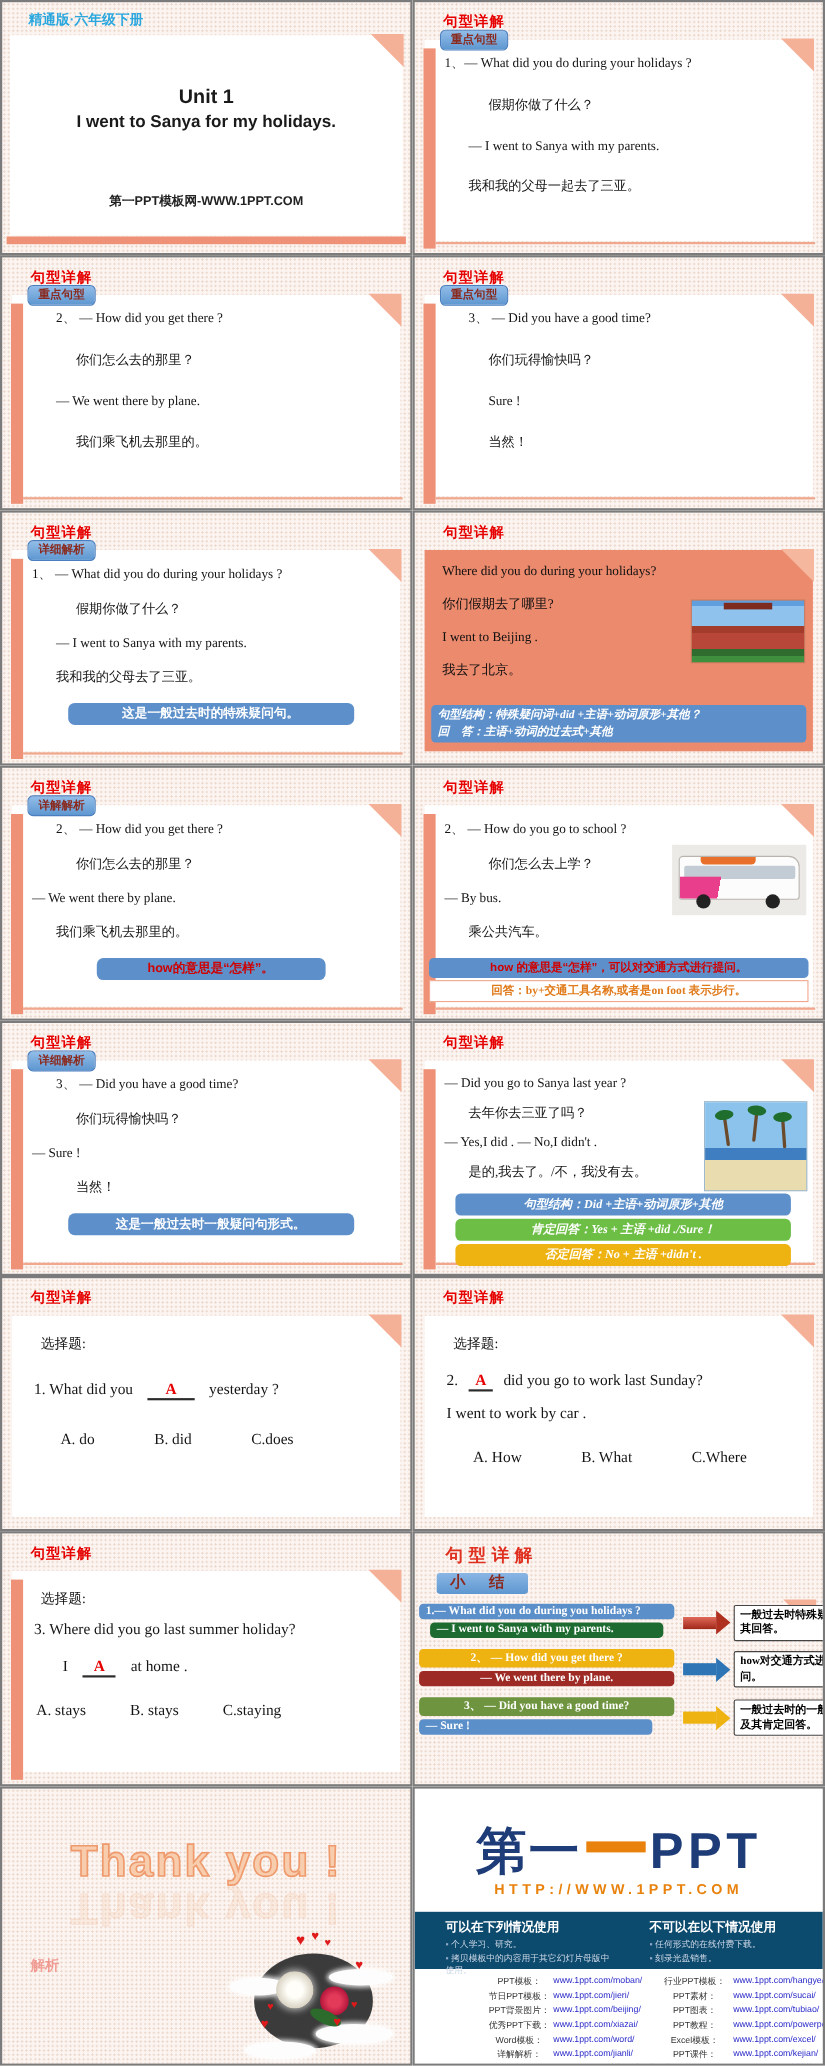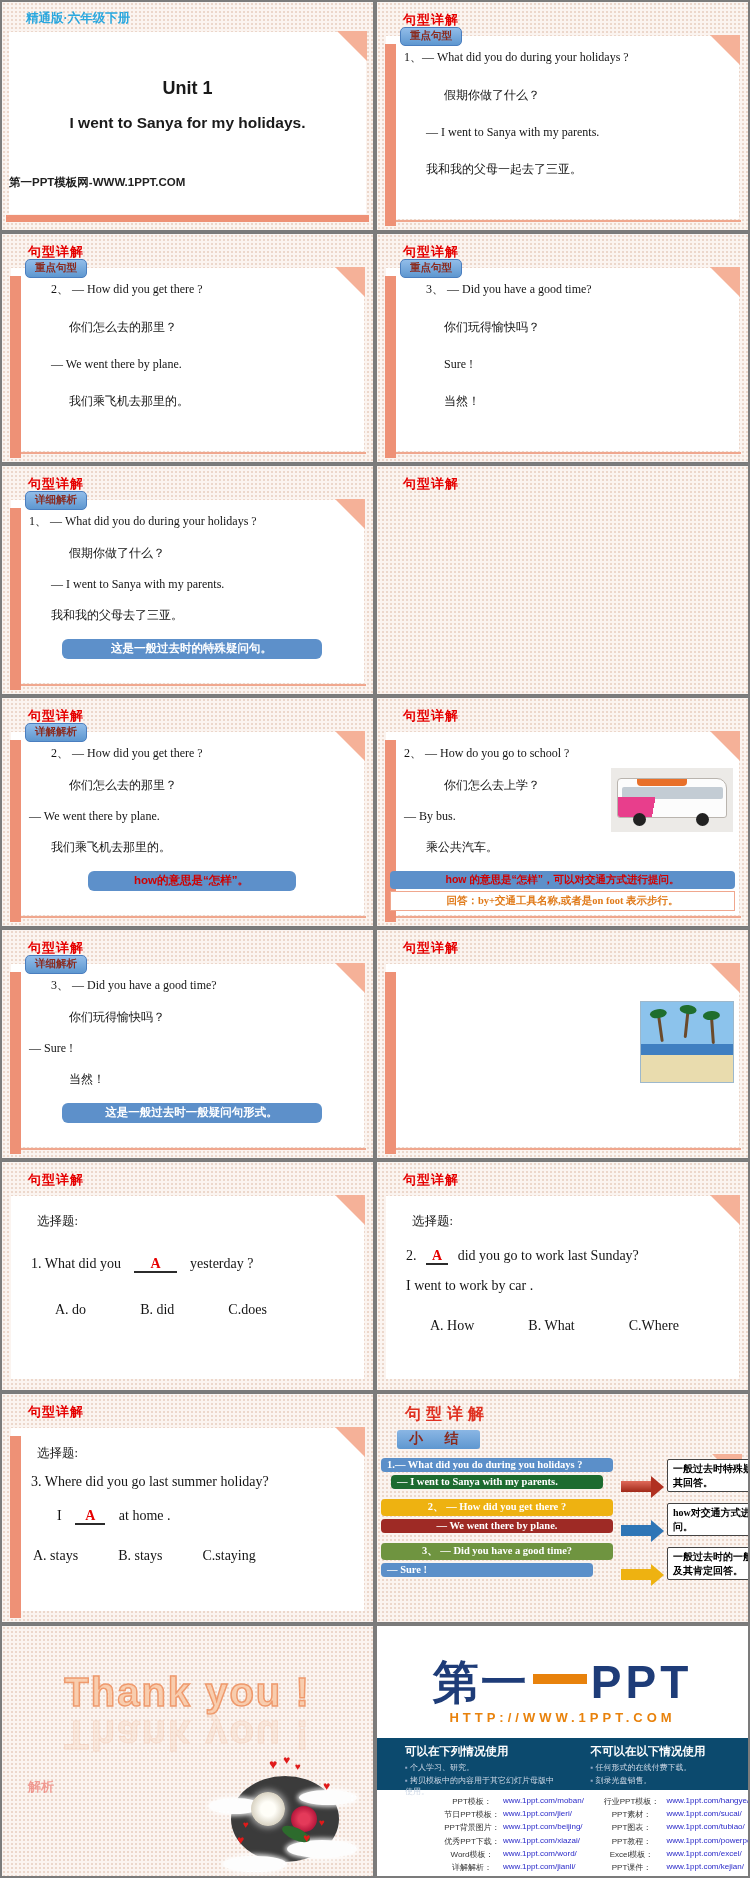--- a/index.html
+++ b/index.html
@@ -24,22 +24,22 @@
   .sp11 .ln{margin-bottom:11px;}
   .i1{margin-left:40px;}
   .i2{margin-left:22px;}
   .bluebar{margin:2px auto 0;width:80%;background:#5d90ca;border-radius:6px;color:#fff;text-align:center;
            font:bold 11.5px "Liberation Sans",sans-serif;padding:2px 0 3px;}
   .bluebar.redtext{color:#d00000;width:64%;}
   
   .cover-panel{position:absolute;left:7px;right:7px;top:30px;bottom:16px;background:#fff;}
   .cover-edition{position:absolute;top:8px;left:24px;font:bold 12.5px "Liberation Sans",sans-serif;color:#2aa7de;}
   .cover-title1{position:absolute;top:46px;left:0;right:0;text-align:center;font:bold 18px "Liberation Sans",sans-serif;color:#1a1a1a;}
-  .cover-title2{position:absolute;top:82px;left:0;right:0;text-align:center;font:bold 15.5px "Liberation Sans",sans-serif;color:#1a1a1a;}
-  .cover-footer{position:absolute;bottom:24px;left:0;right:0;text-align:left;font:bold 11.5px "Liberation Sans",sans-serif;color:#222;}
+  .cover-title2{position:absolute;top:70px;left:0;right:0;text-align:center;font:bold 15.5px "Liberation Sans",sans-serif;color:#1a1a1a;}
+  .cover-footer{position:absolute;bottom:24px;left:0;right:0;text-align:center;font:bold 11.5px "Liberation Sans",sans-serif;color:#222;}
   .cover-bar{position:absolute;left:4px;right:4px;bottom:8px;height:7px;background:#ee9176;}
   
   .sbox{position:absolute;left:9px;right:9px;top:34px;bottom:11px;background:#ec8a6d;}
   .sbox .fold{border-top-color:#f6b79f;}
   .sbox-body{position:absolute;left:16px;top:12px;right:10px;font-size:12px;color:#101010;}
   .sbox-body .ln{margin-bottom:14px;}
   .tam{position:absolute;right:8px;top:46px;width:102px;height:56px;background:linear-gradient(#5f9fdd 0 8%, #8fc3ee 8% 42%, #a43c2e 42% 52%, #b8473a 52% 78%, #2f6d2f 78% 90%, #3f8f3f 90%);box-shadow:0 0 0 1px #c97a5e;}
   .tam::after{content:"";position:absolute;left:28%;right:28%;top:4%;height:10%;background:#7d2a1f;}
   .bigbluebar{position:absolute;left:6px;right:6px;bottom:8px;background:#5d90ca;border-radius:4px;color:#fff;
               font:italic bold 10.5px "Liberation Serif",serif;padding:2px 6px;line-height:1.45;}
@@ -66,21 +66,21 @@
   
   .choice-label{font-size:12.5px;margin:4px 0 0 8px;}
   .qline{font-size:14px;margin:26px 0 0 2px;white-space:nowrap;}
   .blank{color:#e60000;font-weight:bold;border-bottom:2px solid #2b2b2b;text-align:center;}
   .opts{display:flex;gap:54px;font-size:14px;margin:30px 0 0 26px;}
   
   .hdr14{position:absolute;top:10px;left:28px;font:bold 16px "Liberation Serif",serif;color:#e03020;letter-spacing:5px;}
   .badge14{position:absolute;top:36px;left:20px;background:linear-gradient(#8ab6e4,#5e97d0);border-radius:3px;color:#8a2a1e;
            font:bold 14px "Liberation Serif",serif;padding:0 12px 1px;letter-spacing:9px;}
   .sumwrap{position:absolute;top:64px;left:4px;right:4px;}
-  .sumrow{display:flex;align-items:flex-end;margin-bottom:7px;}
+  .sumrow{display:flex;align-items:center;margin-bottom:7px;}
   .sumbanners{width:232px;flex:0 0 auto;}
   .sumbar{display:block;padding:1px 6px 2px;border-radius:4px;color:#fff;font:bold 10.5px "Liberation Serif",serif;
           margin-bottom:3px;white-space:nowrap;}
   .sb-blue{background:#5b8fc9;} .sb-dgreen{background:#1d6b30;margin-left:10px;width:200px;}
   .sb-yellow{background:#eeb211;text-align:center;} .sb-dred{background:#9e2a25;text-align:center;}
   .sb-olive{background:#6f9440;text-align:center;} .sb-blue2{background:#5b8fc9;width:200px;}
   .arrow{position:relative;width:30px;height:11px;margin:0 16px 0 8px;flex:0 0 auto;}
   .arrow::after{content:"";position:absolute;left:100%;top:50%;transform:translateY(-50%);
                 border-top:11px solid transparent;border-bottom:11px solid transparent;border-left:13px solid;}
   .arr-red{background:linear-gradient(#e06a5a,#a02818);} .arr-red::after{border-left-color:#b03020;}
@@ -195,20 +195,34 @@
         <div class="ln i1">假期你做了什么？</div>
         <div class="ln i2">—  I  went to Sanya with my parents.</div>
         <div class="ln i2">我和我的父母去了三亚。</div>
         <div class="bluebar">这是一般过去时的特殊疑问句。</div>
       </div>
     </div>
   </div>
 
   <div class="slide">
     <div class="hdr">句型详解</div>
+    <div class="sbox">
+      <div class="fold"></div>
+      <div class="sbox-body">
+        <div class="ln">Where did you do during your holidays?</div>
+        <div class="ln">你们假期去了哪里?</div>
+        <div class="ln">I  went  to  Beijing .</div>
+        <div class="ln">我去了北京。</div>
+      </div>
+      <div class="tam"></div>
+      <div class="bigbluebar">
+        <div>句型结构：特殊疑问词+did +主语+动词原形+其他？</div>
+        <div>回　答：主语+动词的过去式+其他</div>
+      </div>
+    </div>
   </div>
 
   <div class="slide">
     <div class="hdr">句型详解</div>
     <div class="panel">
       <div class="lbar"></div>
       <div class="bline"></div>
       <div class="fold"></div>
       <div class="badge">详解解析</div>
       <div class="body sp14">
@@ -263,20 +277,29 @@
       </div>
     </div>
   </div>
 
   <div class="slide">
     <div class="hdr">句型详解</div>
     <div class="panel">
       <div class="lbar"></div>
       <div class="bline"></div>
       <div class="fold"></div>
+      <div class="body sp11">
+        <div class="ln">—  Did you go to Sanya last year ?</div>
+        <div class="ln i2">去年你去三亚了吗？</div>
+        <div class="ln">— Yes,I did . — No,I didn't .</div>
+        <div class="ln i2">是的,我去了。/不，我没有去。</div>
+        <div class="qabar qa-blue">句型结构：Did +主语+动词原形+其他</div>
+        <div class="qabar qa-green">肯定回答：Yes + 主语 +did ./Sure！</div>
+        <div class="qabar qa-yellow">否定回答：No + 主语 +didn't .</div>
+      </div>
       <div class="beach">
         <div class="palm p1"></div>
           <div class="palm p2"></div>
           <div class="palm p3"></div>
       </div>
     </div>
   </div>
 
   <div class="slide">
     <div class="hdr">句型详解</div>

